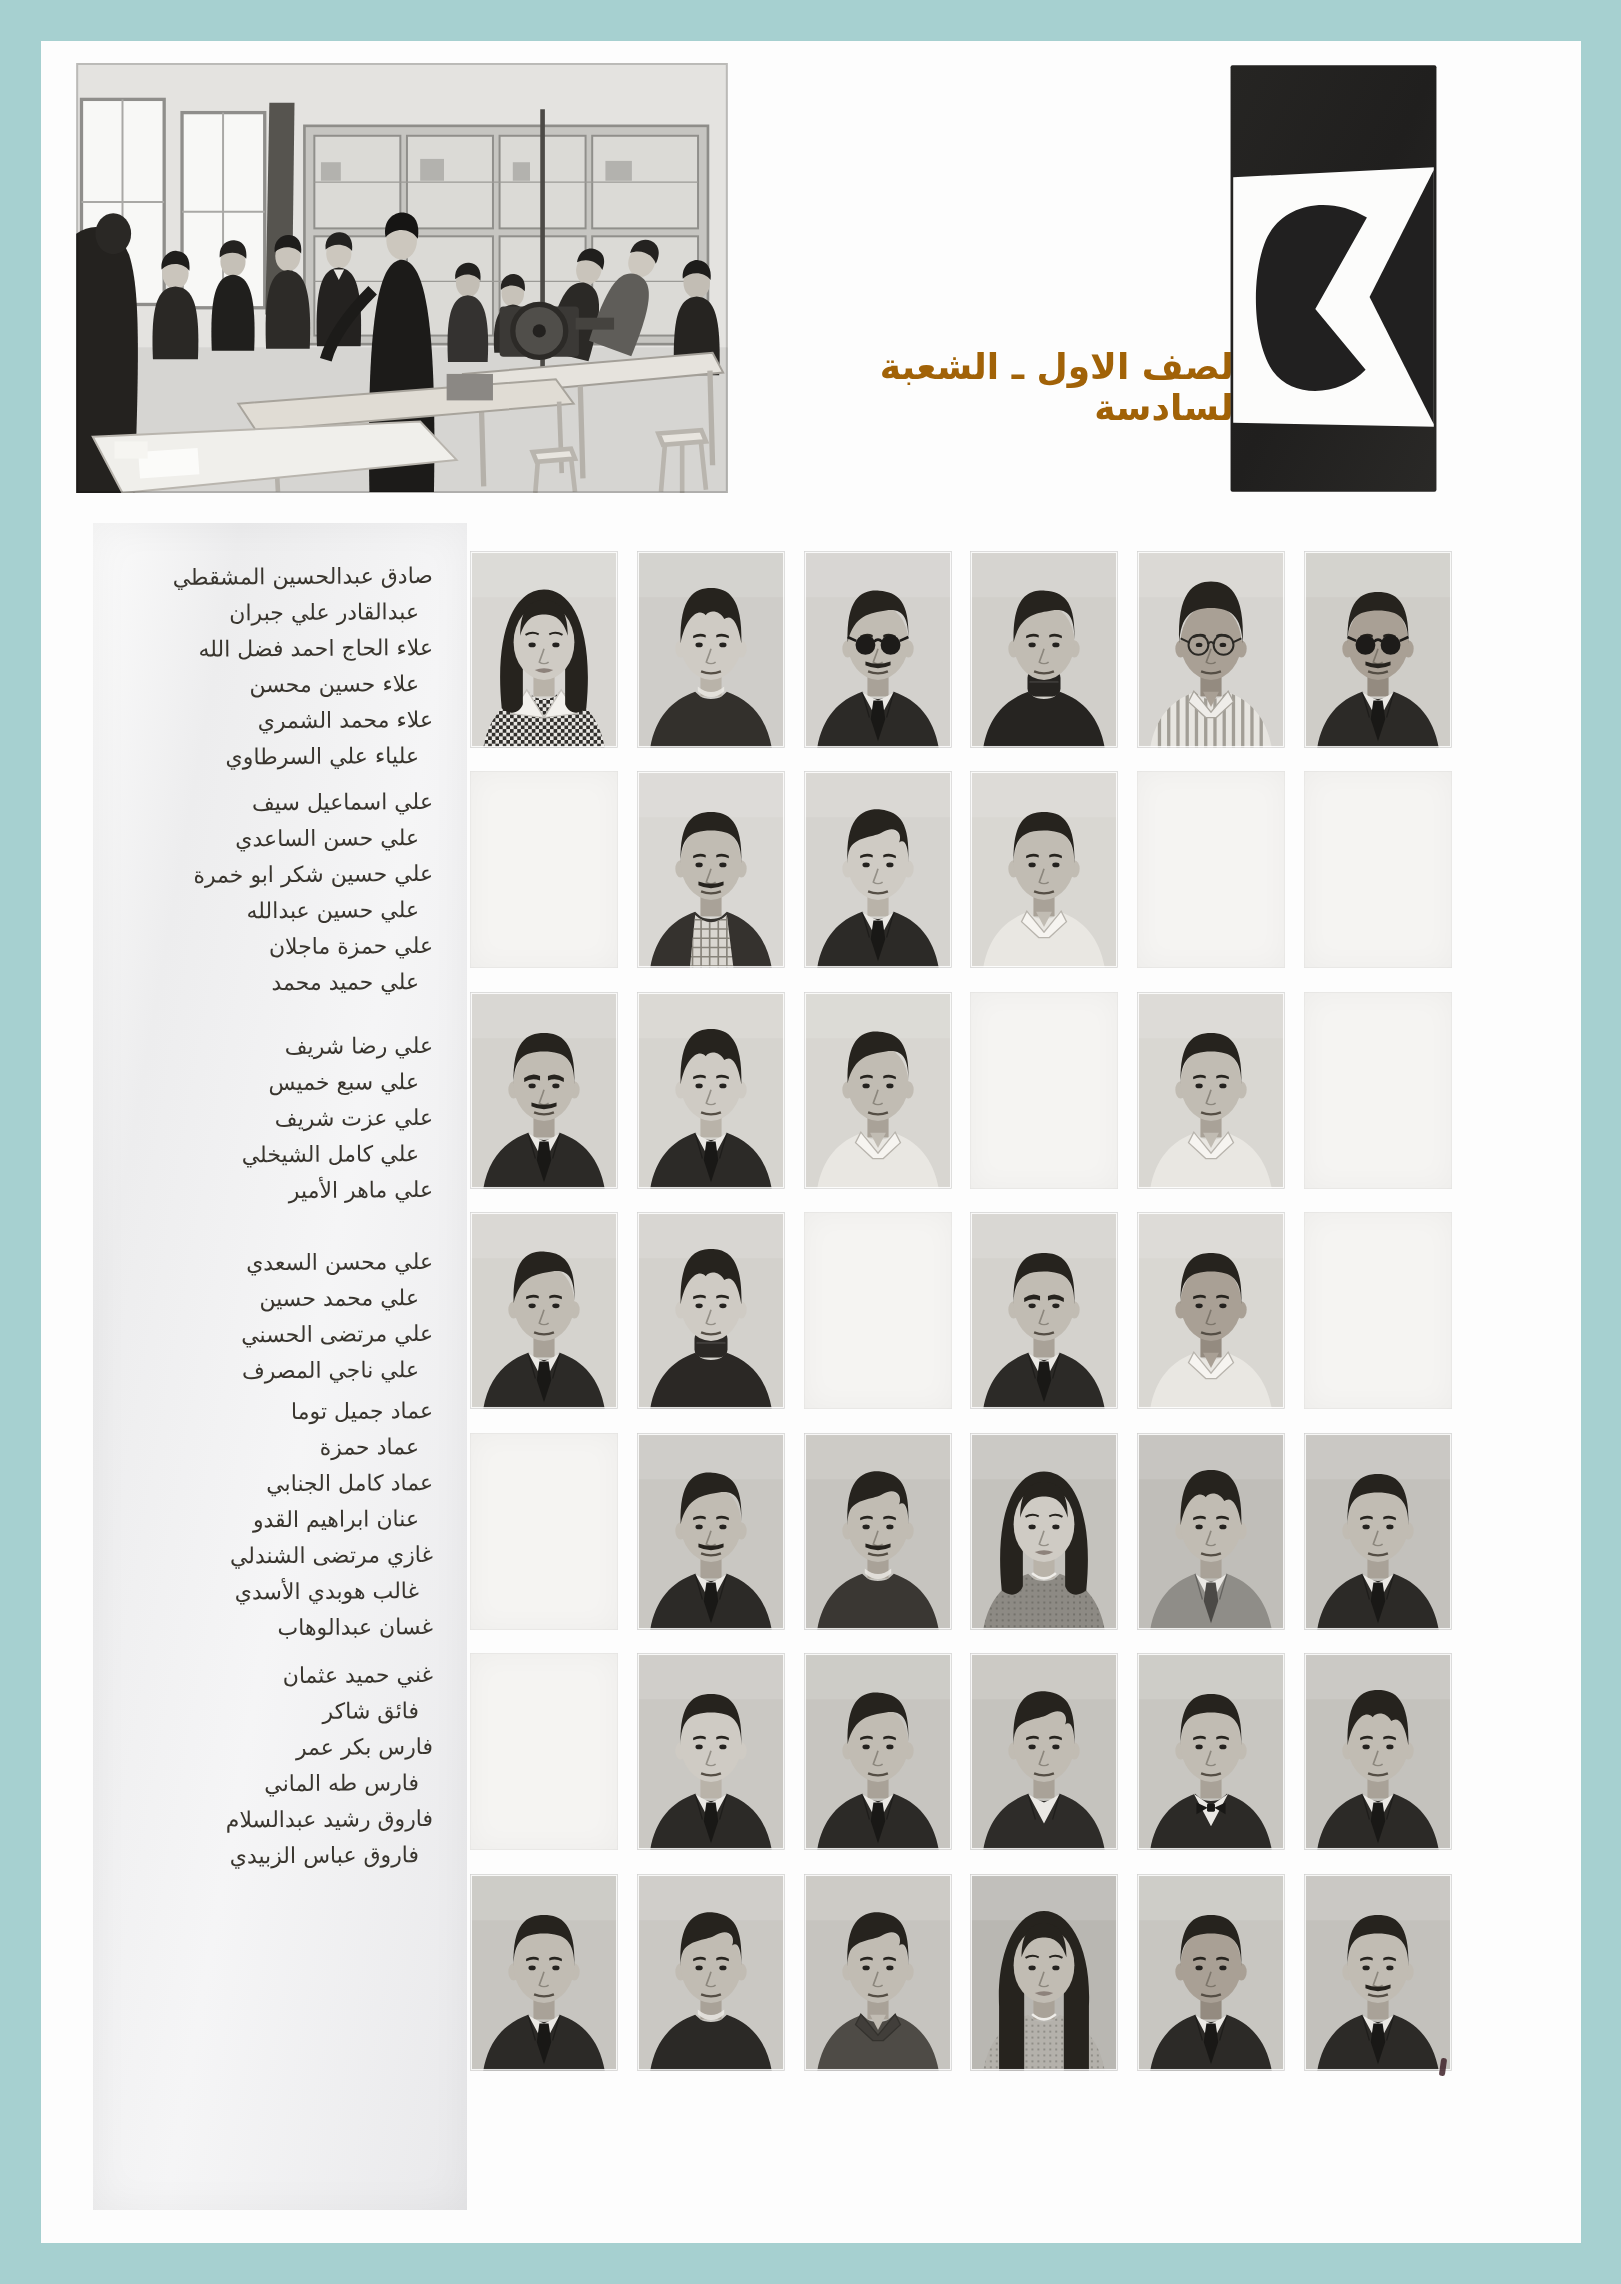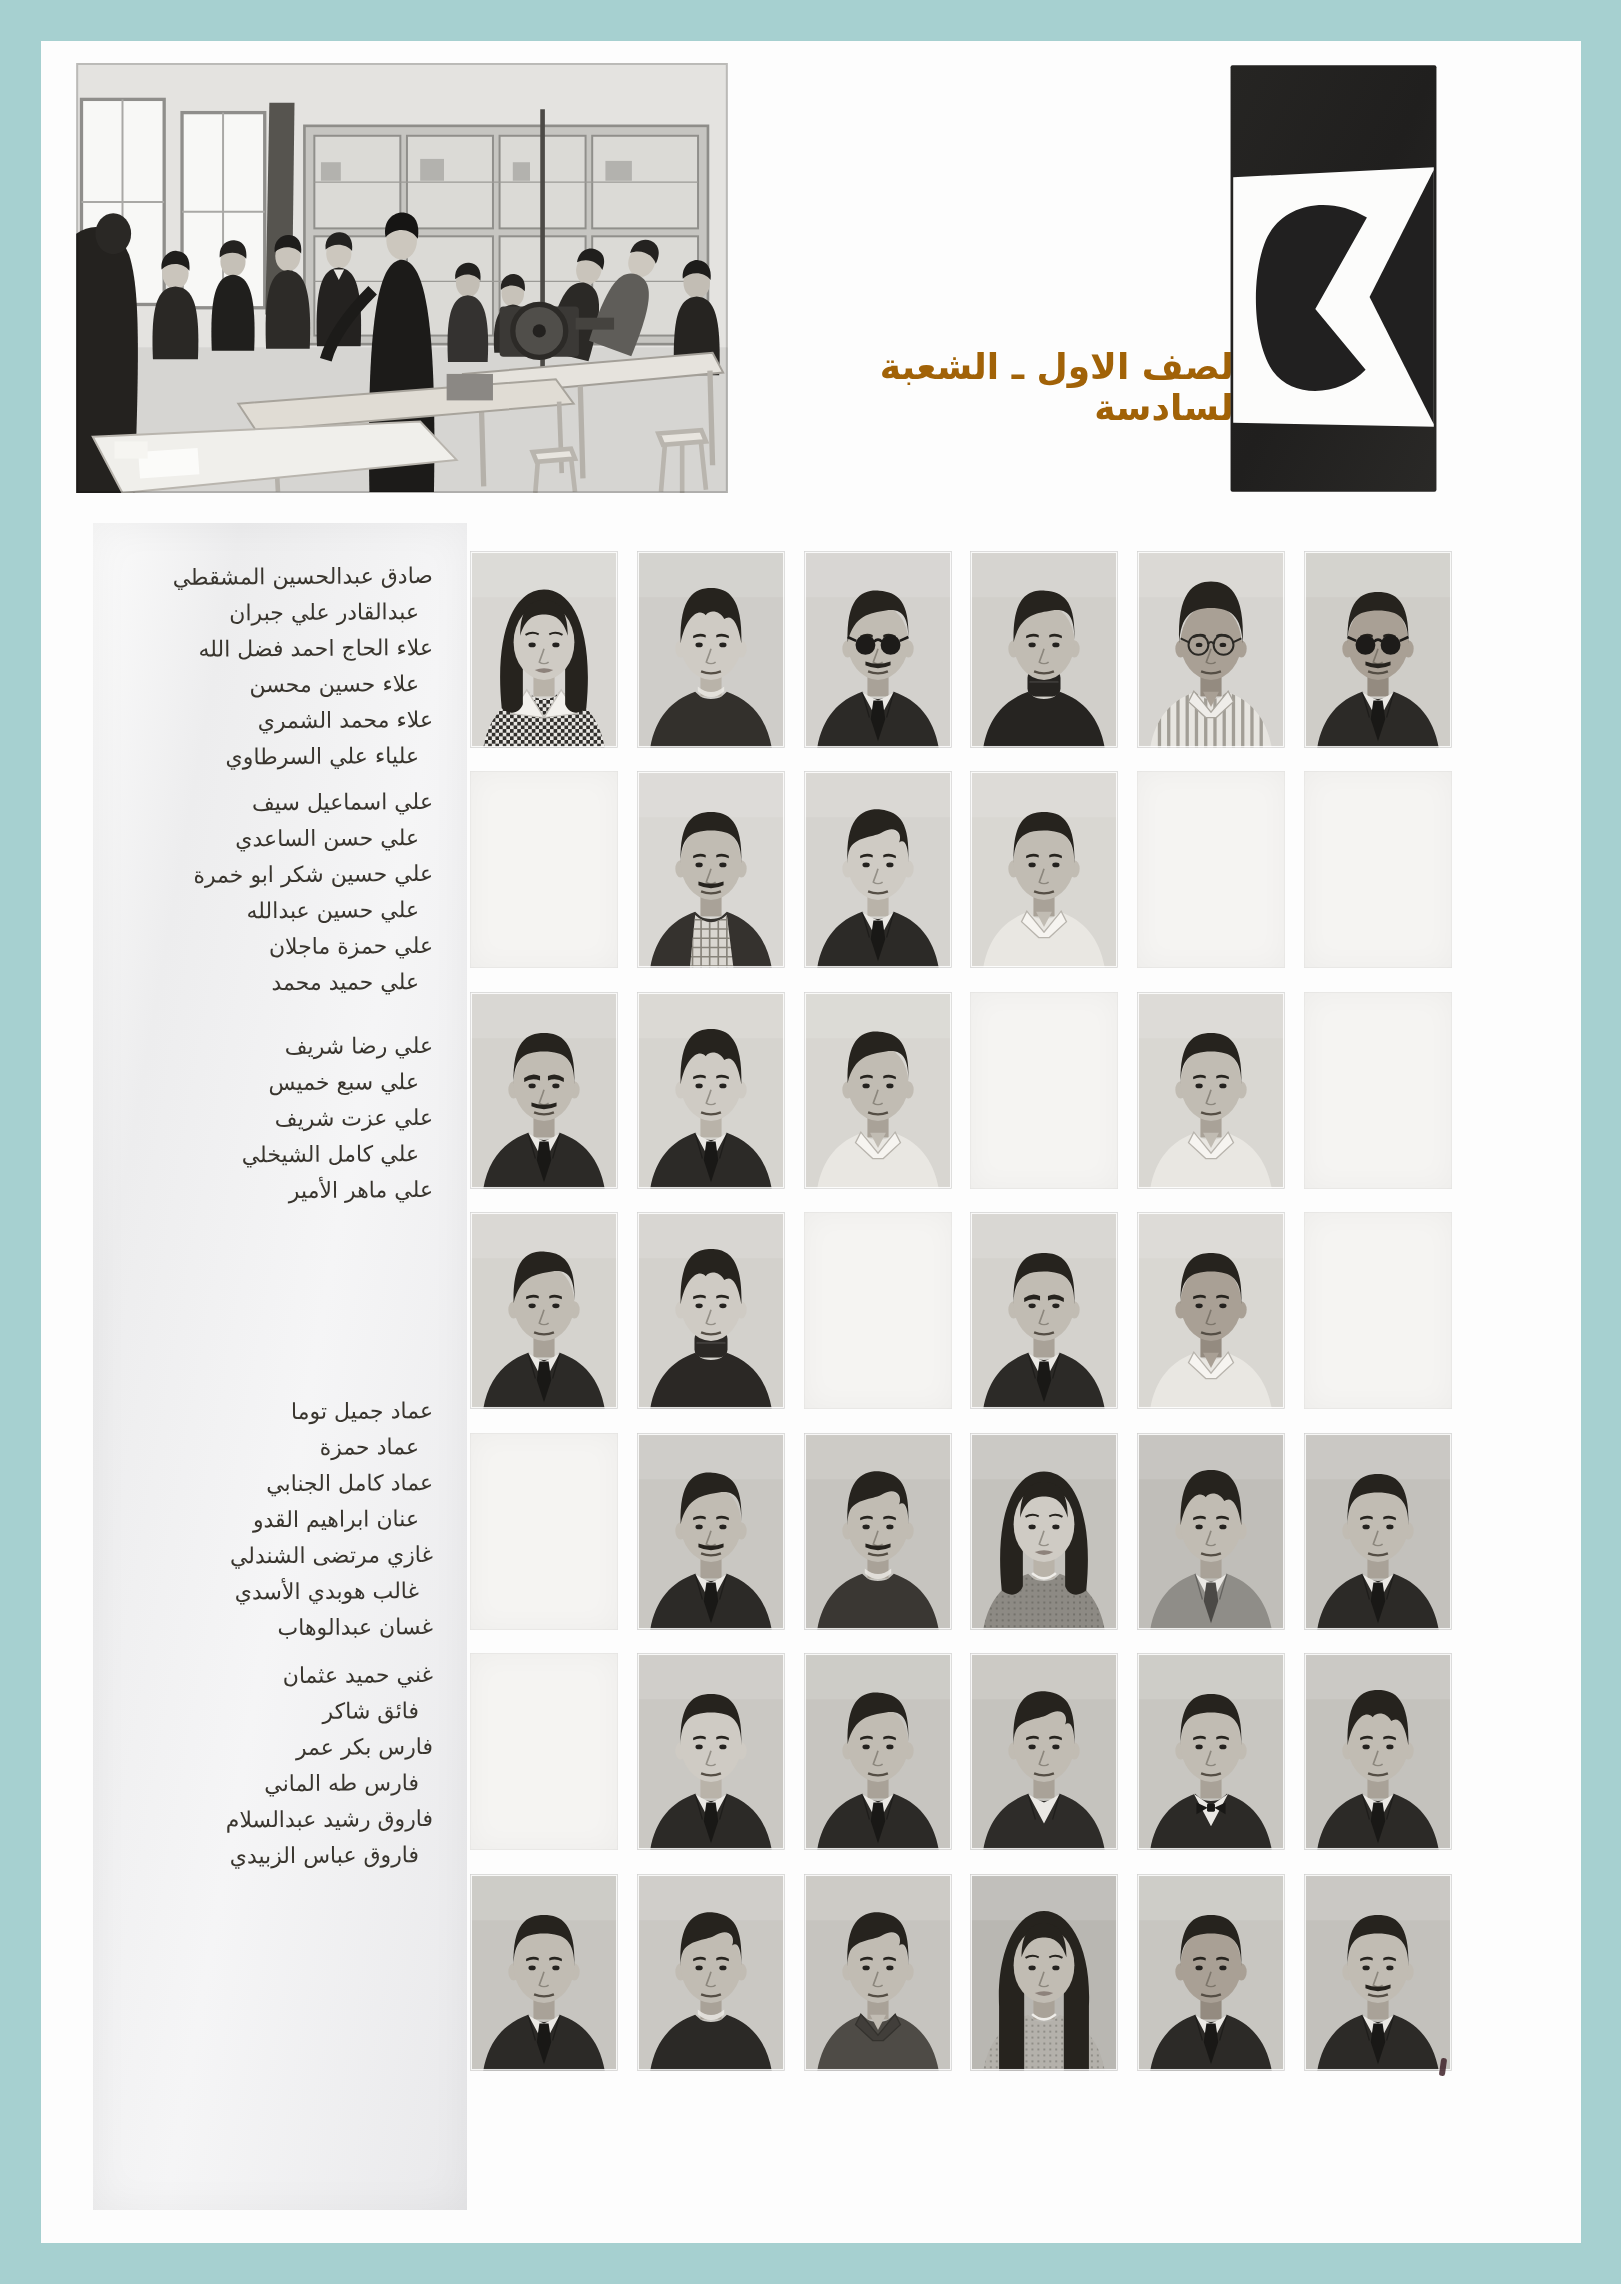--- a/index.html
+++ b/index.html
@@ -229,20 +229,26 @@
           <div class="nline">علي ماهر الأمير</div>
         </div>
         <div class="ngroup" style="top: 262px;">
           <div class="nline">علي اسماعيل سيف</div>
           <div class="nline">علي حسن الساعدي</div>
           <div class="nline">علي حسين شكر ابو خمرة</div>
           <div class="nline">علي حسين عبدالله</div>
           <div class="nline">علي حمزة ماجلان</div>
           <div class="nline">علي حميد محمد</div>
         </div>
+        <div class="ngroup" style="top: 722px;">
+          <div class="nline">علي محسن السعدي</div>
+          <div class="nline">علي محمد حسين</div>
+          <div class="nline">علي مرتضى الحسني</div>
+          <div class="nline">علي ناجي المصرف</div>
+        </div>
         <div class="ngroup" style="top: 1135px;">
           <div class="nline">غني حميد عثمان</div>
           <div class="nline">فائق شاكر</div>
           <div class="nline">فارس بكر عمر</div>
           <div class="nline">فارس طه الماني</div>
           <div class="nline">فاروق رشيد عبدالسلام</div>
           <div class="nline">فاروق عباس الزبيدي</div>
         </div>
         <div class="ngroup" style="top: 871px;">
           <div class="nline">عماد جميل توما</div>

